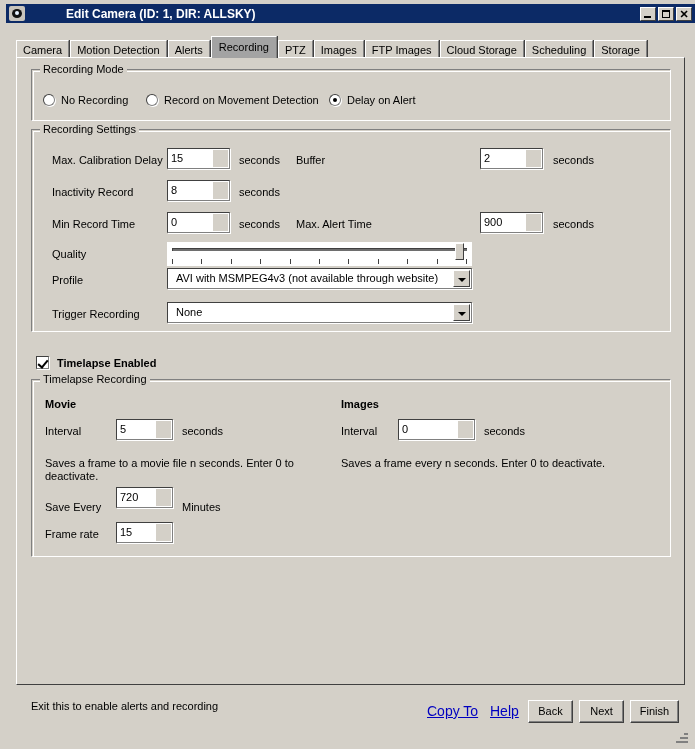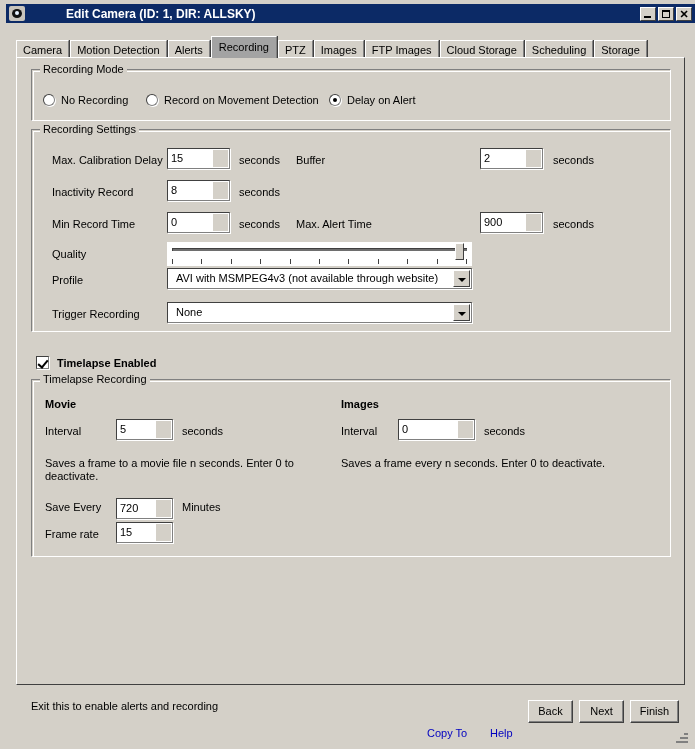--- a/index.html
+++ b/index.html
@@ -352,25 +352,25 @@
   .status-text {
     position: absolute;
     left: 28px; top: 698px;
     font-size: 11px;
     color: #000;
     white-space: nowrap;
   }
   .link {
     position: absolute;
     top: 701px;
-    font-size: 11px;
+    font-size: 14px;
     color: #0000c0;
+    text-decoration: underline;
     white-space: nowrap;
     cursor: pointer;
-    margin-top: 24px;
   }
   .btn {
     position: absolute;
     height: 23px;
     background: #d4d0c8;
     border-top: 1px solid #ffffff;
     border-left: 1px solid #ffffff;
     border-right: 1px solid #404040;
     border-bottom: 1px solid #404040;
     box-shadow: inset -1px -1px 0 #808080;
@@ -556,21 +556,21 @@
           <span class="down"></span>
         </span>
     </div>
     <div class="lbl" style="left:467px; top:367px;">seconds</div>
 
     <div class="helptext" style="left:28px; top:399px; width:290px;">Saves a frame to a movie file n seconds. Enter 0 to</div>
     <div class="helptext" style="left:28px; top:412px; width:290px;">deactivate.</div>
     <div class="helptext" style="left:324px; top:399px; width:320px;">Saves a frame every n seconds. Enter 0 to deactivate.</div>
 
     <div class="lbl" style="left:28px; top:443px;">Save Every</div>
-    <div class="spin" style="left:99px; top:440px; width:57px;">
+    <div class="spin" style="left:99px; top:429px; width:57px;">
       <span class="val">720</span>
       <span class="spin-btns">
           <span class="up"></span>
           <span class="down"></span>
         </span>
     </div>
     <div class="lbl" style="left:165px; top:443px;">Minutes</div>
 
     <div class="lbl" style="left:28px; top:470px;">Frame rate</div>
     <div class="spin" style="left:99px; top:464px; width:57px;">

